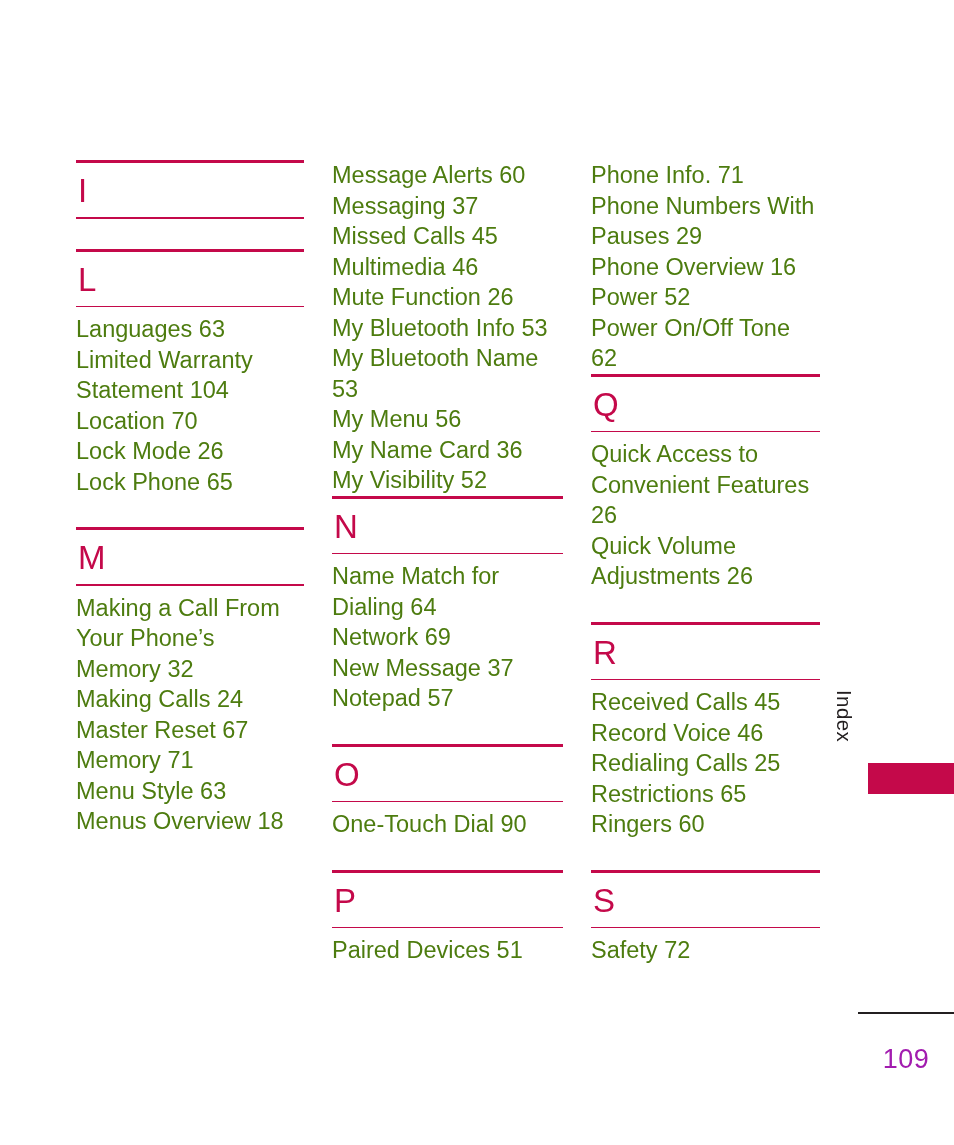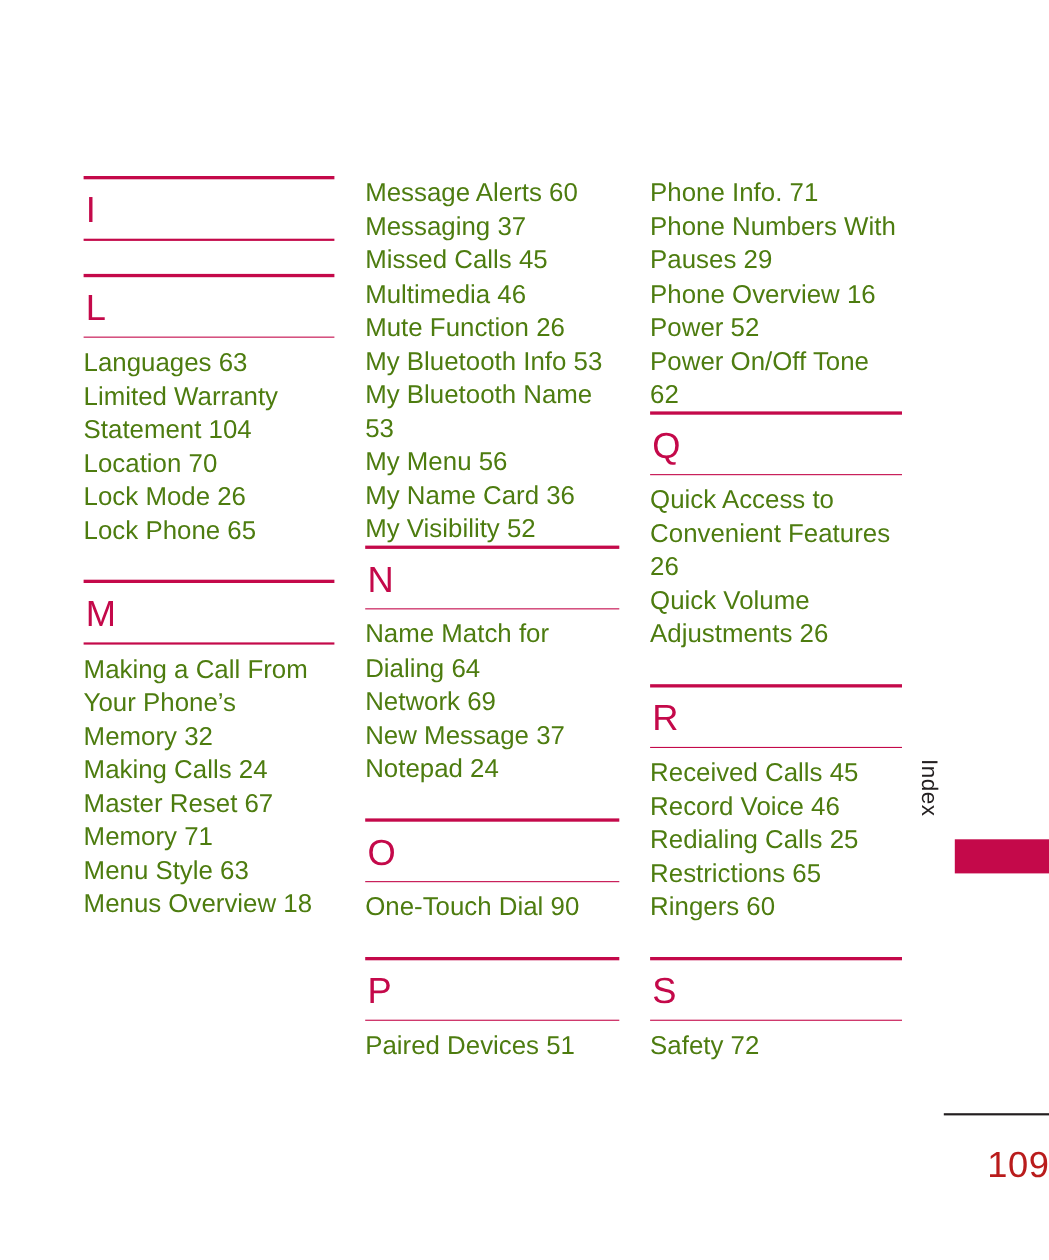--- a/index.html
+++ b/index.html
@@ -104,24 +104,24 @@
     top: 1012px;
     width: 96px;
     height: 2px;
     background: #231f20;
   }
   #folio-number {
     position: absolute;
     left: 858px;
     top: 1039px;
     width: 96px;
-    font-size: 33px;
+    font-size: 27px;
     line-height: 40px;
-    color: #b91c1c;
-    text-align: right;
+    color: #a21caf;
+    text-align: center;
     letter-spacing: 0.5px;
   }
 </style>
 </head>
 <body>
 
 <div id="page">
 
   <div class="column" id="col-1">
       <div class="section">
@@ -169,21 +169,21 @@
         <div class="entry">My Visibility 52</div>
       </div>
       <div class="section">
         <div class="rule-top"></div>
         <div class="section-letter">N</div>
         <div class="rule-bottom"></div>
         <div class="entries">
           <div class="entry">Name Match for Dialing 64</div>
           <div class="entry">Network 69</div>
           <div class="entry">New Message 37</div>
-          <div class="entry">Notepad 24</div>
+          <div class="entry">Notepad 57</div>
         </div>
       </div>
       <div class="section">
         <div class="rule-top"></div>
         <div class="section-letter">O</div>
         <div class="rule-bottom"></div>
         <div class="entries">
           <div class="entry">One-Touch Dial 90</div>
         </div>
       </div>

